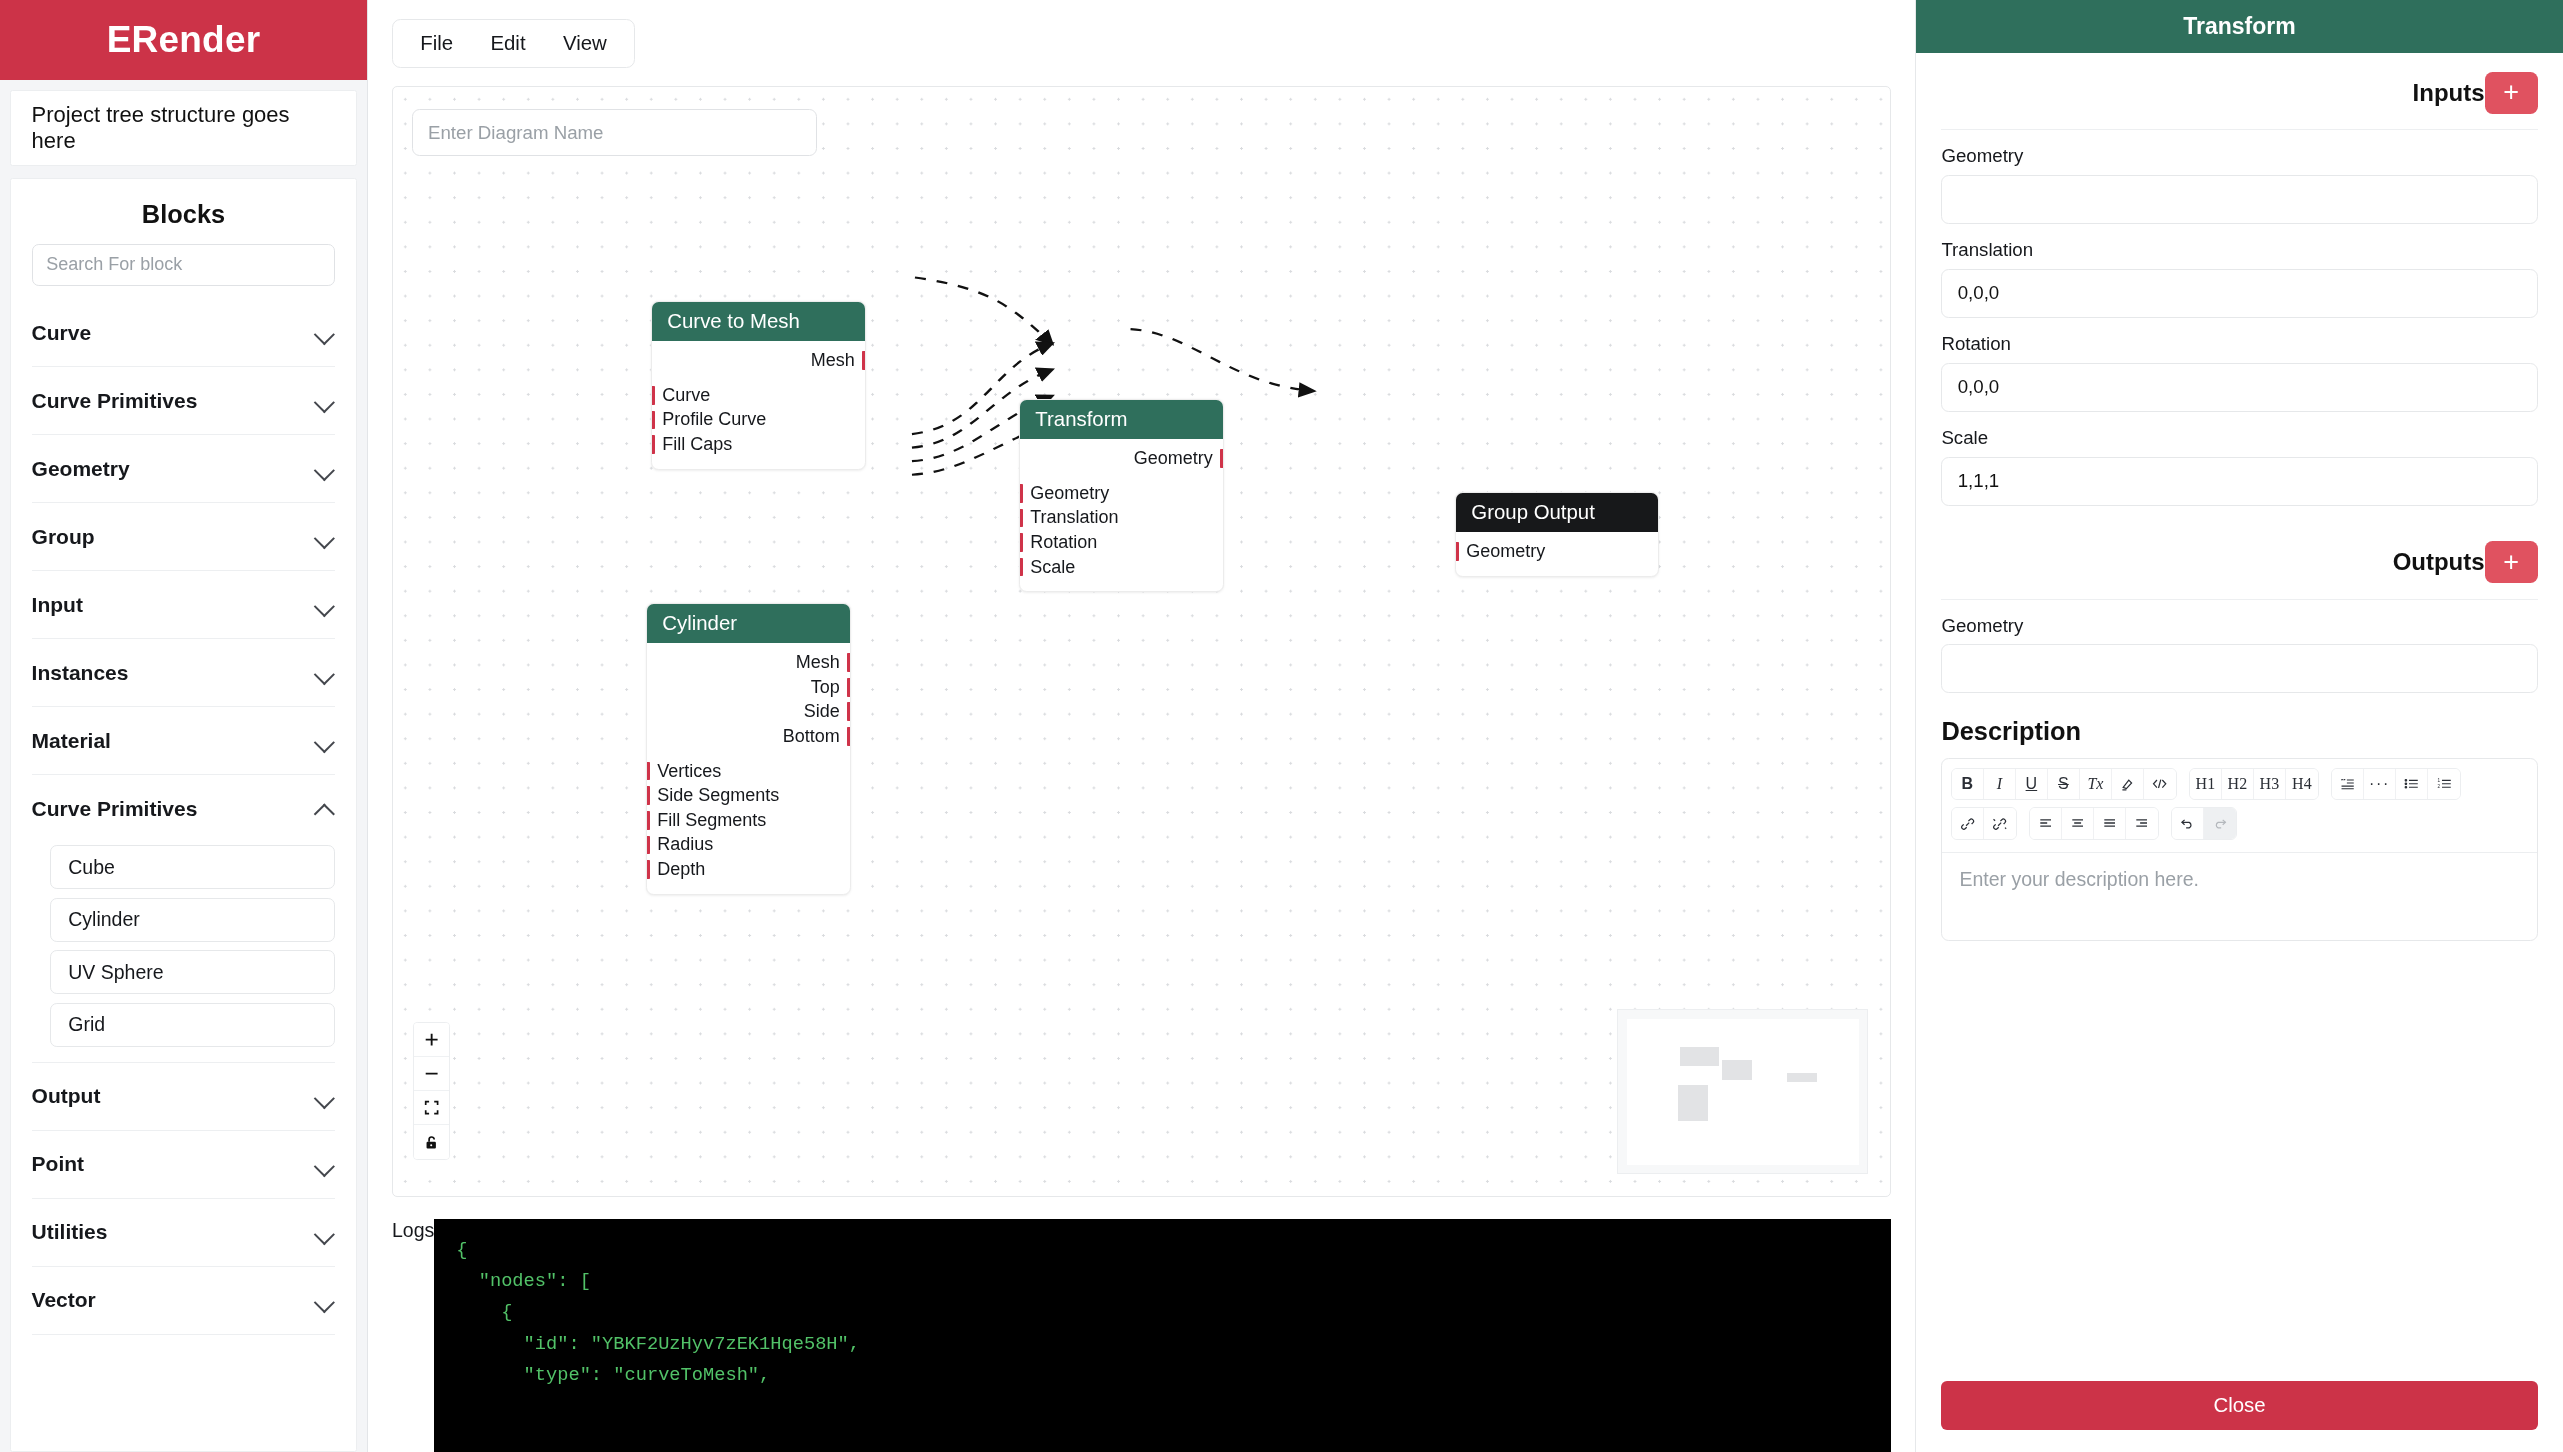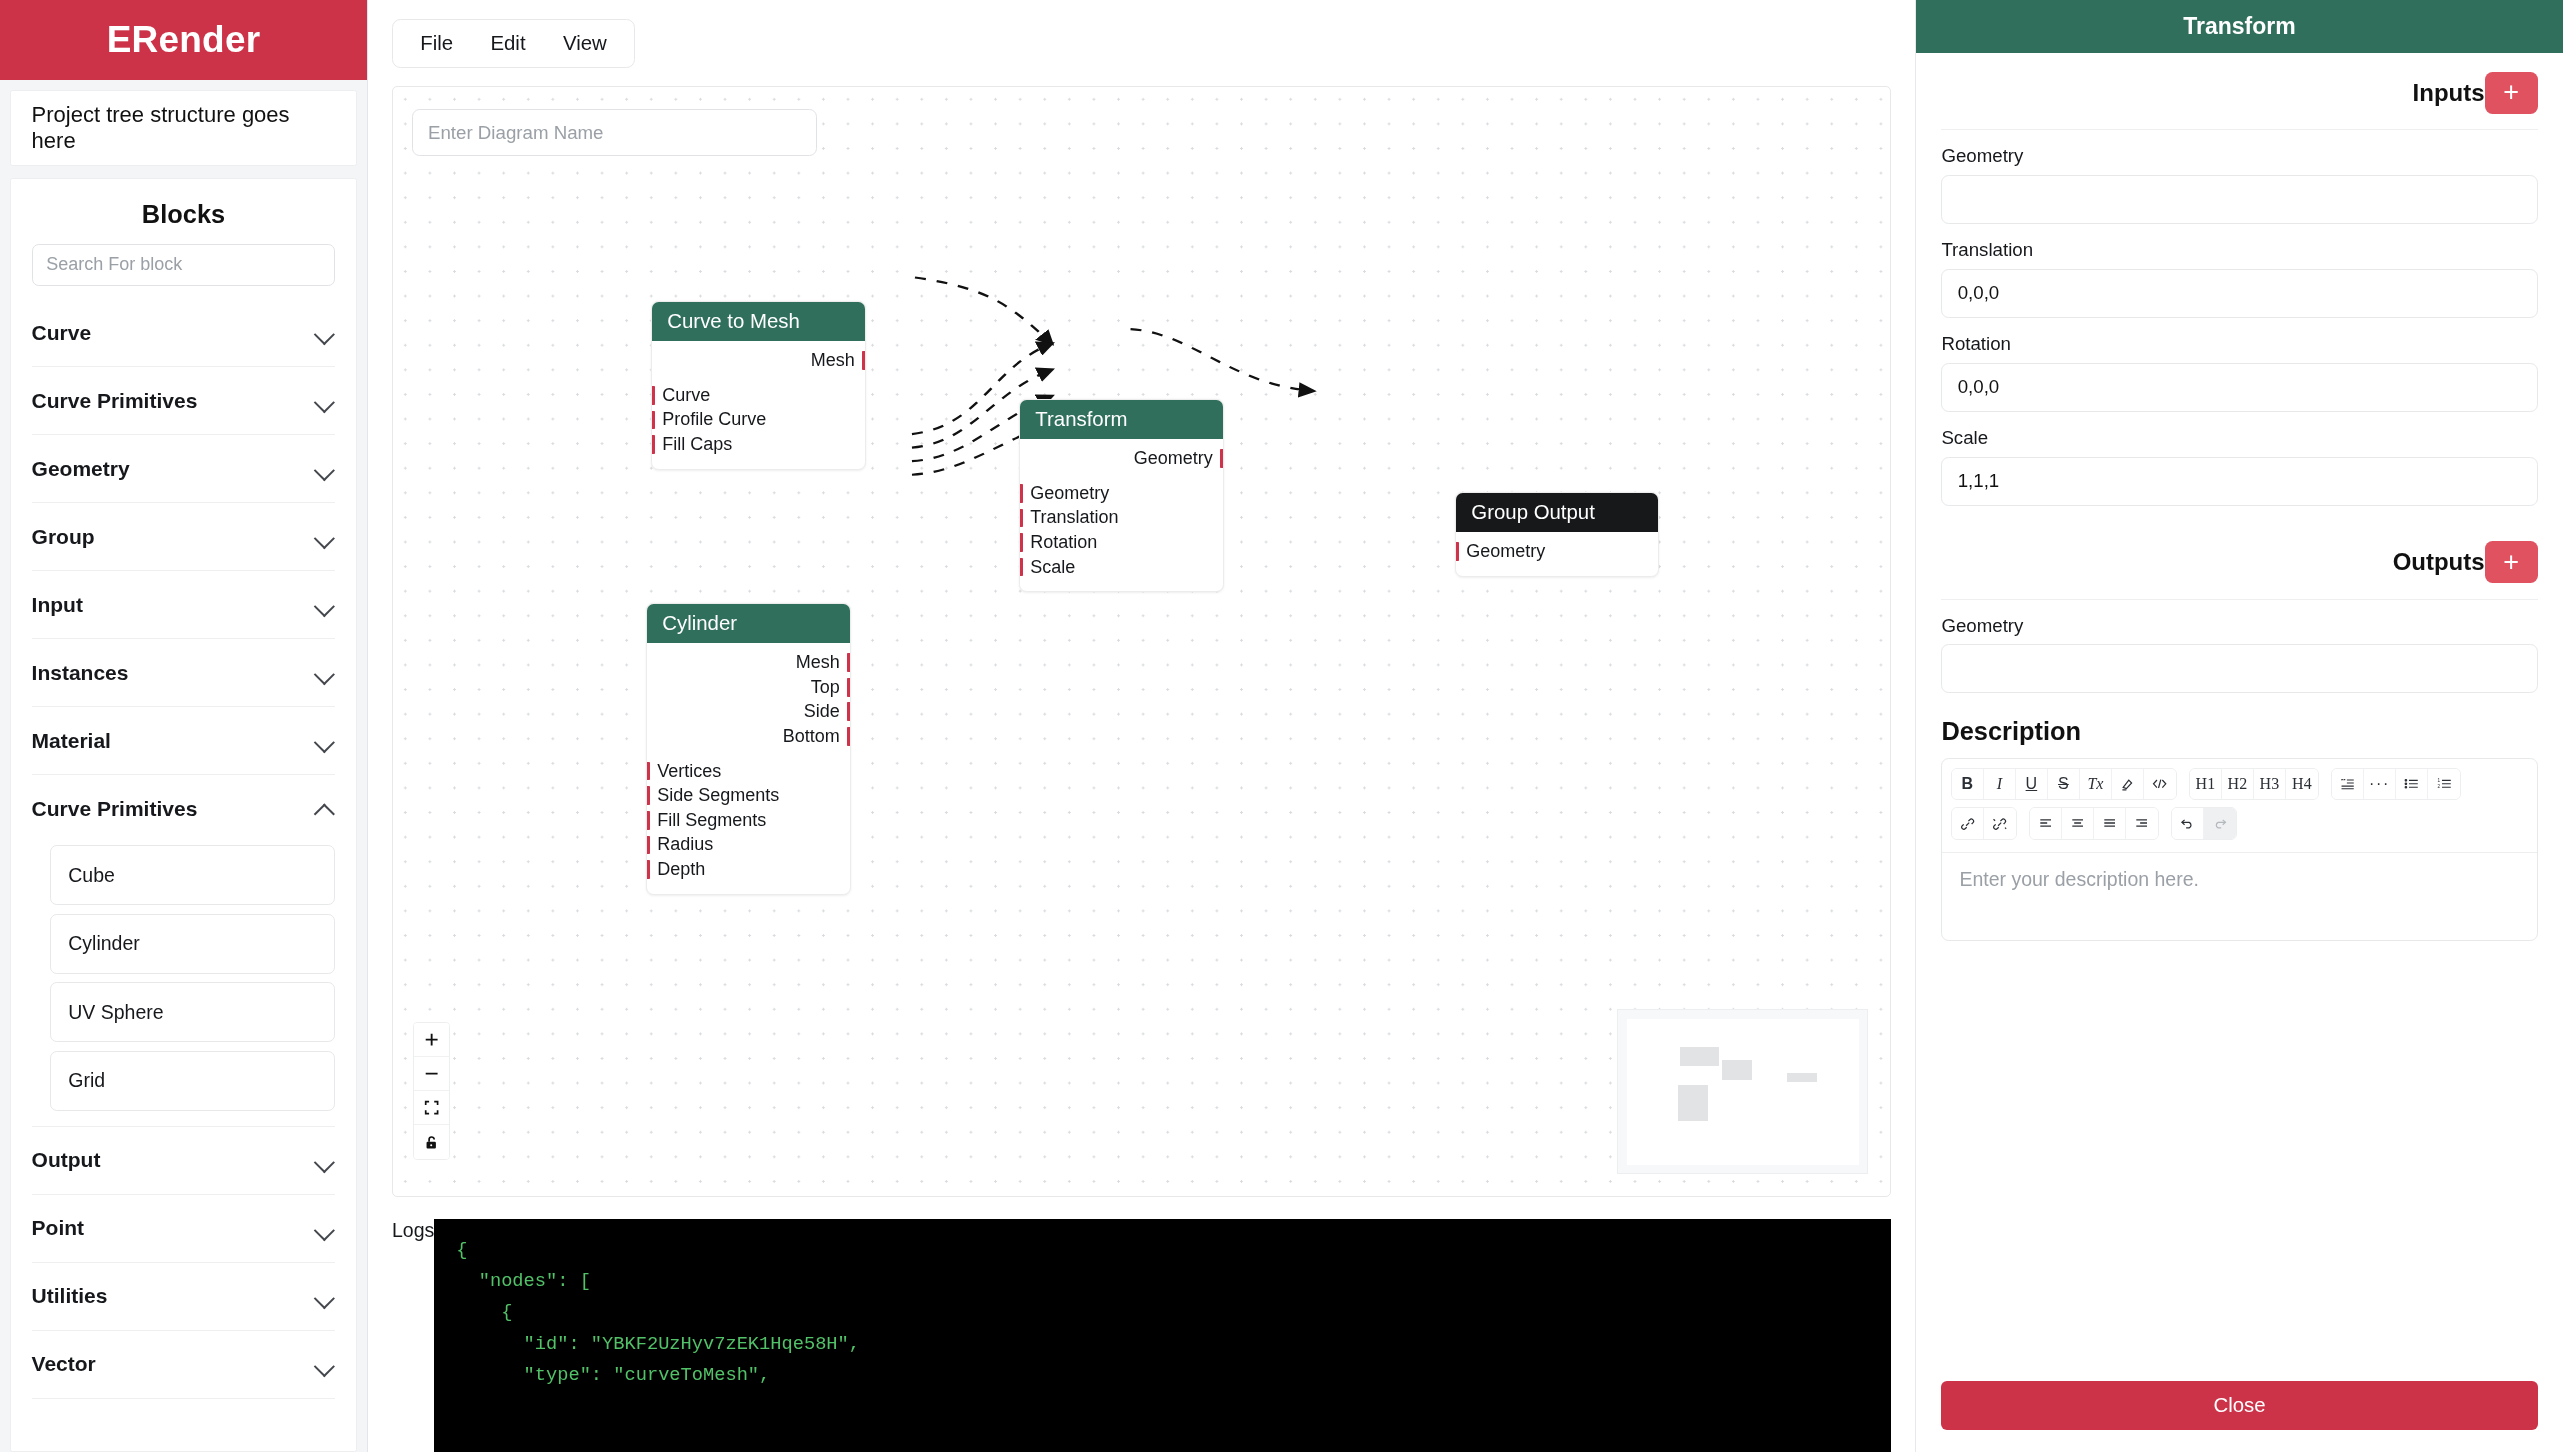--- a/index.html
+++ b/index.html
@@ -77,21 +77,21 @@
     content: ""; position: absolute; left: 3.4px; top: 5.1px;
     width: 12.7px; height: 12.7px;
     border-right: 2.5px solid #44474d; border-bottom: 2.5px solid #44474d;
     transform: rotate(45deg);
   }
   .chev.up::before { transform: rotate(225deg); top: 8.5px; }
   .cat.no-border { border-bottom: none; }
   .block-items { padding: 1.7px 0 6.8px 0; }
   .block-item {
     margin: 0 0 8.5px 18.7px;
-    height: 60px;
+    height: 44px;
     border: 0.8px solid #e6e8ea; border-radius: 6.8px;
     display: flex; align-items: center;
     padding-left: 17px;
     font-size: 19.5px; color: #16181c;
     background: #fff; cursor: pointer;
   }
   .group-sep { border-bottom: 0.8px solid #edeff1; }
 
   
   .center {

